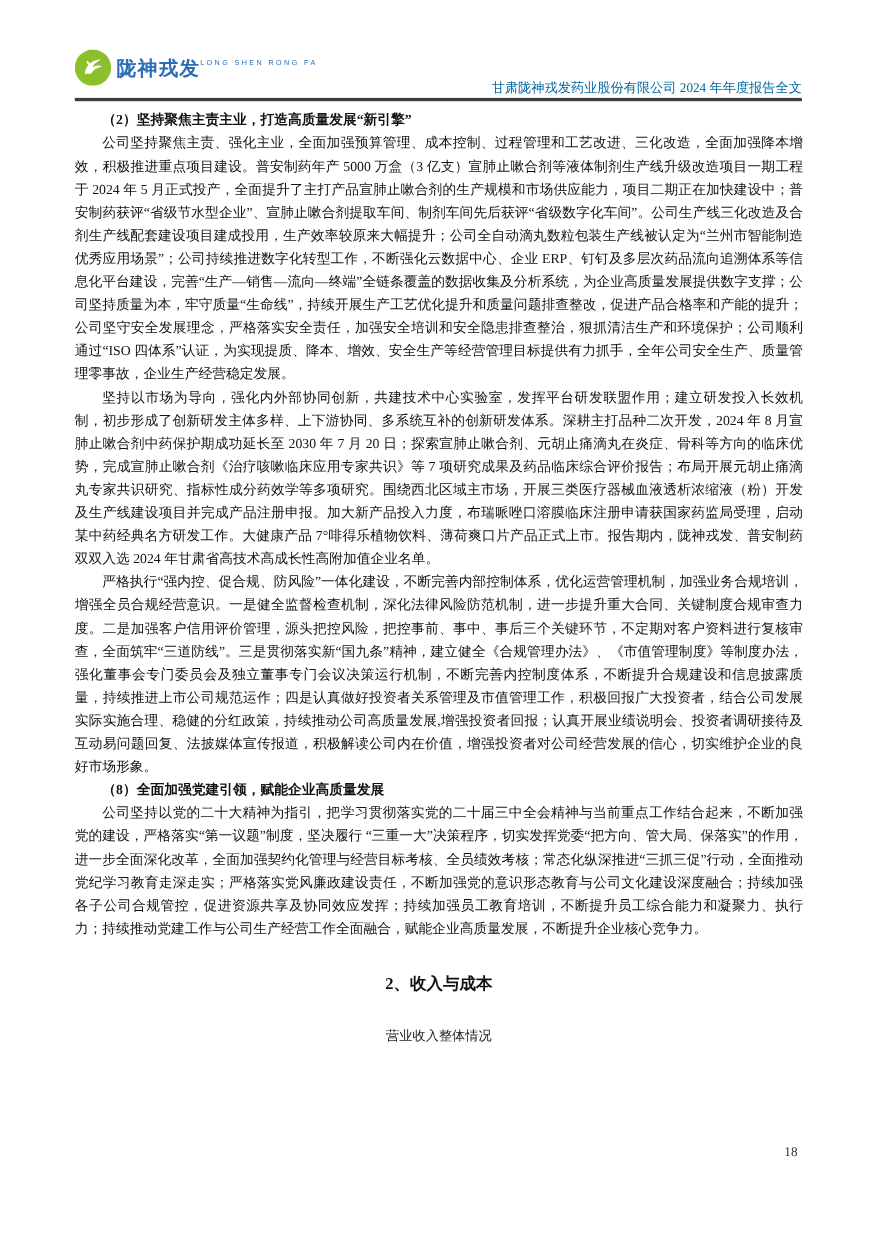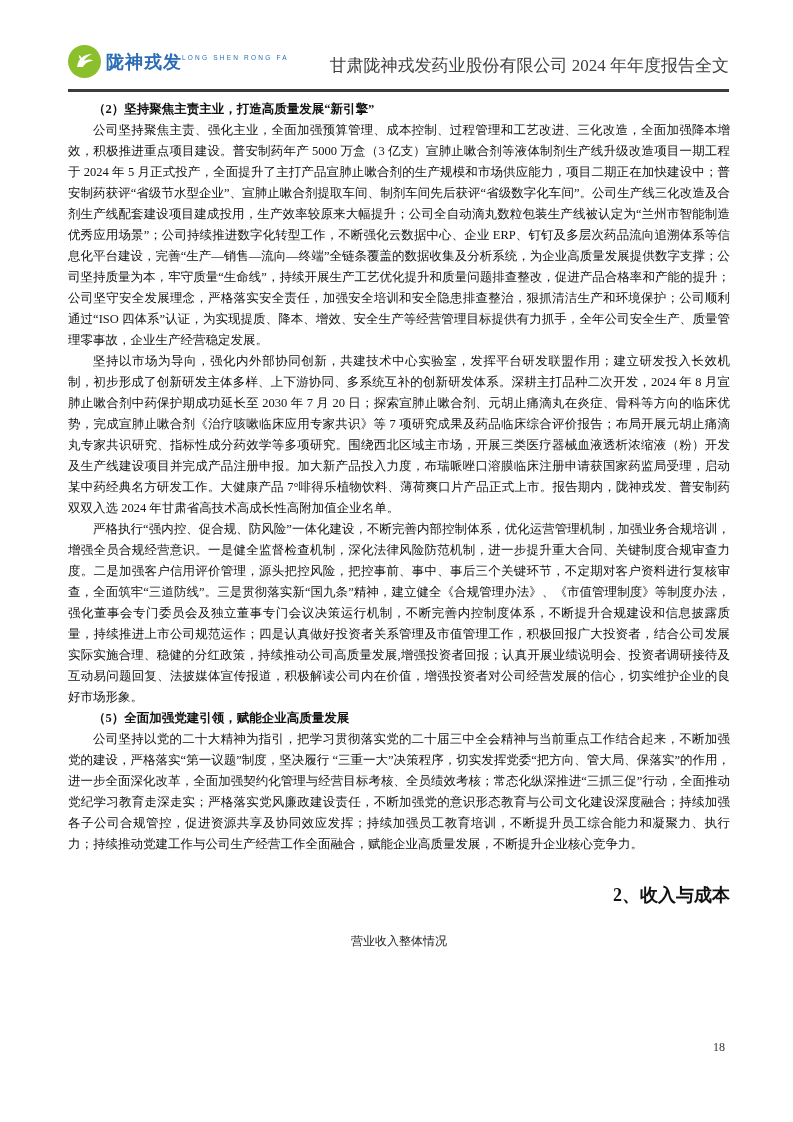--- a/index.html
+++ b/index.html
@@ -19,36 +19,36 @@
   .logo-mark { width: 33px; height: 33px; display: block; }
   .logo-text { display: flex; flex-direction: row; line-height: 1; }
   .logo-cn {
     font-family: "Liberation Sans", "DejaVu Sans", sans-serif;
     font-weight: bold; font-size: 18px; color: #2b6cb5; letter-spacing: 1px;
   }
   .logo-en {
     font-family: "Liberation Sans", "DejaVu Sans", sans-serif;
     font-size: 6.5px; color: #2b6cb5; letter-spacing: 2.2px; margin-top: 2px;
   }
-  .doc-title { font-size: 17px; color: #404040; padding-bottom: 12px; }
+  .doc-title { font-size: 12px; color: #0369a1; padding-bottom: 0; }
   .header-rule {
     position: absolute; left: 68px; right: 64px; top: 89px; height: 3px;
     background: #3c3c3c;
   }
   .content {
     position: absolute; left: 68px; right: 63px; top: 99px;
     font-size: 12.5px; line-height: 21px; text-align: justify;
   }
   .section-heading {
     font-size: 12.5px; font-weight: bold; margin: 0; text-indent: 2em;
     line-height: 21px; text-align: left;
   }
   .body-paragraph { margin: 0; text-indent: 2em; }
   .h2-title {
-    font-size: 18px; font-weight: bold; margin: 30px 0 0 0; text-align: right;
+    font-size: 15px; font-weight: bold; margin: 30px 0 0 0; text-align: center;
     line-height: 20px;
   }
   .h3-title {
     font-size: 13.5px; font-weight: bold; margin: 27px 0 0 0; text-align: left;
     line-height: 19px;
   }
   .note-line { font-size: 12px; margin: 26px 0 0 0; text-indent: 0; text-align: center; color: #222; }
   .page-number {
     position: absolute; top: 1040px; right: 68px;
     font-size: 12px; color: #333;
@@ -78,21 +78,21 @@
 
   <main class="content">
 
     <h3 class="section-heading">（2）坚持聚焦主责主业，打造高质量发展“新引擎”</h3>
     <p class="body-paragraph">公司坚持聚焦主责、强化主业，全面加强预算管理、成本控制、过程管理和工艺改进、三化改造，全面加强降本增效，积极推进重点项目建设。普安制药年产 5000 万盒（3 亿支）宣肺止嗽合剂等液体制剂生产线升级改造项目一期工程于 2024 年 5 月正式投产，全面提升了主打产品宣肺止嗽合剂的生产规模和市场供应能力，项目二期正在加快建设中；普安制药获评“省级节水型企业”、宣肺止嗽合剂提取车间、制剂车间先后获评“省级数字化车间”。公司生产线三化改造及合剂生产线配套建设项目建成投用，生产效率较原来大幅提升；公司全自动滴丸数粒包装生产线被认定为“兰州市智能制造优秀应用场景”；公司持续推进数字化转型工作，不断强化云数据中心、企业 ERP、钉钉及多层次药品流向追溯体系等信息化平台建设，完善“生产—销售—流向—终端”全链条覆盖的数据收集及分析系统，为企业高质量发展提供数字支撑；公司坚持质量为本，牢守质量“生命线”，持续开展生产工艺优化提升和质量问题排查整改，促进产品合格率和产能的提升；公司坚守安全发展理念，严格落实安全责任，加强安全培训和安全隐患排查整治，狠抓清洁生产和环境保护；公司顺利通过“ISO 四体系”认证，为实现提质、降本、增效、安全生产等经营管理目标提供有力抓手，全年公司安全生产、质量管理零事故，企业生产经营稳定发展。</p>
 
     <p class="body-paragraph">坚持以市场为导向，强化内外部协同创新，共建技术中心实验室，发挥平台研发联盟作用；建立研发投入长效机制，初步形成了创新研发主体多样、上下游协同、多系统互补的创新研发体系。深耕主打品种二次开发，2024 年 8 月宣肺止嗽合剂中药保护期成功延长至 2030 年 7 月 20 日；探索宣肺止嗽合剂、元胡止痛滴丸在炎症、骨科等方向的临床优势，完成宣肺止嗽合剂《治疗咳嗽临床应用专家共识》等 7 项研究成果及药品临床综合评价报告；布局开展元胡止痛滴丸专家共识研究、指标性成分药效学等多项研究。围绕西北区域主市场，开展三类医疗器械血液透析浓缩液（粉）开发及生产线建设项目并完成产品注册申报。加大新产品投入力度，布瑞哌唑口溶膜临床注册申请获国家药监局受理，启动某中药经典名方研发工作。大健康产品 7°啡得乐植物饮料、薄荷爽口片产品正式上市。报告期内，陇神戎发、普安制药双双入选 2024 年甘肃省高技术高成长性高附加值企业名单。</p>
 
     <p class="body-paragraph">严格执行“强内控、促合规、防风险”一体化建设，不断完善内部控制体系，优化运营管理机制，加强业务合规培训，增强全员合规经营意识。一是健全监督检查机制，深化法律风险防范机制，进一步提升重大合同、关键制度合规审查力度。二是加强客户信用评价管理，源头把控风险，把控事前、事中、事后三个关键环节，不定期对客户资料进行复核审查，全面筑牢“三道防线”。三是贯彻落实新“国九条”精神，建立健全《合规管理办法》、《市值管理制度》等制度办法，强化董事会专门委员会及独立董事专门会议决策运行机制，不断完善内控制度体系，不断提升合规建设和信息披露质量，持续推进上市公司规范运作；四是认真做好投资者关系管理及市值管理工作，积极回报广大投资者，结合公司发展实际实施合理、稳健的分红政策，持续推动公司高质量发展,增强投资者回报；认真开展业绩说明会、投资者调研接待及互动易问题回复、法披媒体宣传报道，积极解读公司内在价值，增强投资者对公司经营发展的信心，切实维护企业的良好市场形象。</p>
 
-    <h3 class="section-heading">（5）全面加强党建引领，赋能企业高质量发展</h3>
+    <h3 class="section-heading">（8）全面加强党建引领，赋能企业高质量发展</h3>
     <p class="body-paragraph">公司坚持以党的二十大精神为指引，把学习贯彻落实党的二十届三中全会精神与当前重点工作结合起来，不断加强党的建设，严格落实“第一议题”制度，坚决履行 “三重一大”决策程序，切实发挥党委“把方向、管大局、保落实”的作用，进一步全面深化改革，全面加强契约化管理与经营目标考核、全员绩效考核；常态化纵深推进“三抓三促”行动，全面推动党纪学习教育走深走实；严格落实党风廉政建设责任，不断加强党的意识形态教育与公司文化建设深度融合；持续加强各子公司合规管控，促进资源共享及协同效应发挥；持续加强员工教育培训，不断提升员工综合能力和凝聚力、执行力；持续推动党建工作与公司生产经营工作全面融合，赋能企业高质量发展，不断提升企业核心竞争力。</p>
 
     <h2 class="h2-title">2、收入与成本</h2>
 
 
     <p class="note-line">营业收入整体情况</p>
 
   </main>
 
   <footer>

